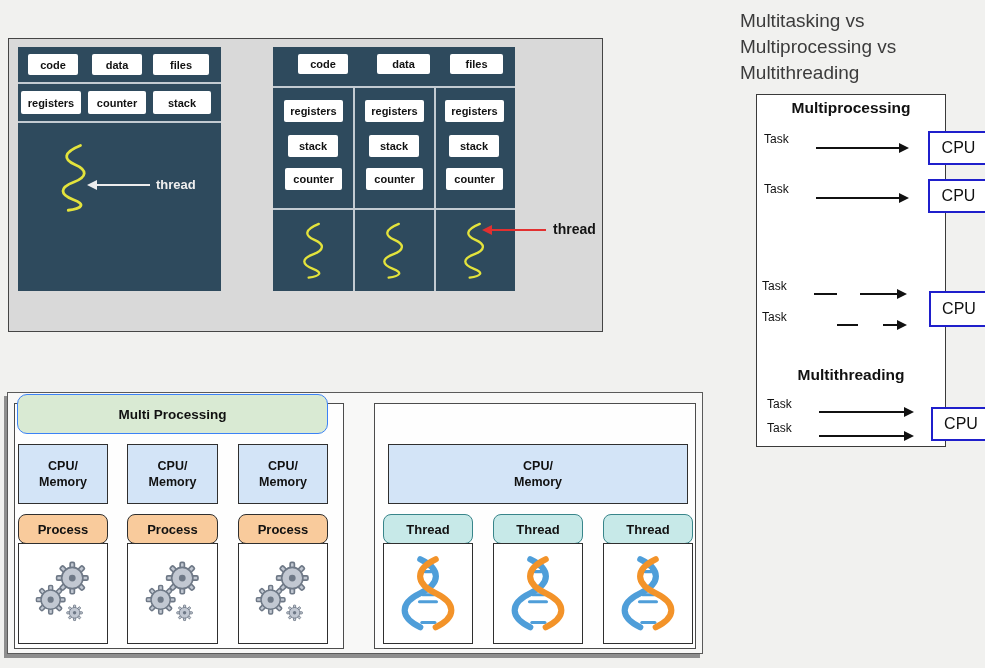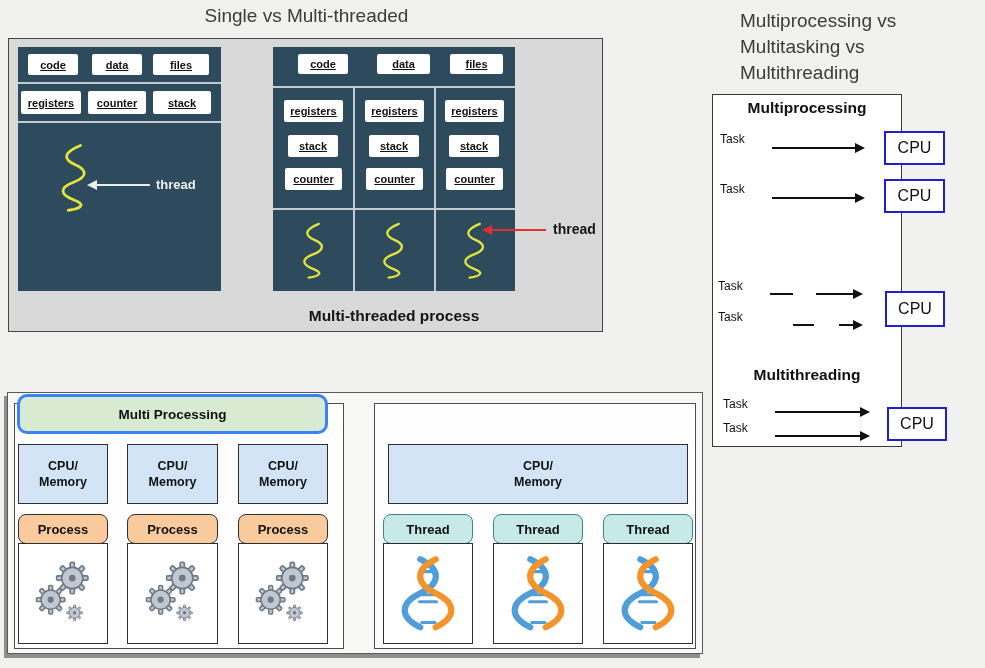--- a/index.html
+++ b/index.html
@@ -7,44 +7,44 @@
   .stage{position:relative;width:985px;height:668px;background:#f1f1ef;overflow:hidden;}
   .abs{position:absolute;}
   .title{position:absolute;font-size:19px;color:#3c3c3c;text-align:center;}
   .title-left{text-align:left;line-height:26px;}
   
   .boxA{position:absolute;left:8px;top:38px;width:595px;height:294px;background:#d9d9d9;border:1.5px solid #454545;}
   .darkpanel{position:absolute;background:#2e4a5d;}
   .panel-single{left:9px;top:8px;width:203px;height:244px;}
   .panel-multi{left:264px;top:8px;width:242px;height:244px;}
   .wbox{position:absolute;background:#ffffff;color:#111;font-weight:700;font-size:11px;
-        display:flex;align-items:center;justify-content:center;border-radius:2px;text-decoration:underline;}
+        display:flex;align-items:center;justify-content:center;border-radius:2px;}
   .sep-h{position:absolute;left:0;right:0;height:2px;background:#c3cbd2;}
   .sep-v{position:absolute;width:2px;background:#c3cbd2;}
   .caption{position:absolute;text-align:center;font-weight:700;font-size:15.5px;color:#141414;}
   .lbl-thread-white{position:absolute;color:#efefef;font-weight:700;font-size:13px;}
   .lbl-thread-black{position:absolute;color:#141414;font-weight:700;font-size:14px;}
   
   .arr{position:absolute;height:2px;background:currentColor;color:#111;}
   .arr-r::after{content:"";position:absolute;right:-9px;top:-4px;width:0;height:0;
     border-left:10px solid currentColor;border-top:5px solid transparent;border-bottom:5px solid transparent;}
   .arr-l::before{content:"";position:absolute;left:-9px;top:-4px;width:0;height:0;
     border-right:10px solid currentColor;border-top:5px solid transparent;border-bottom:5px solid transparent;}
   .dash{position:absolute;height:2px;background:#111;}
   
-  .boxB{position:absolute;left:712px;top:94px;width:190px;height:353px;background:#fff;border:1.5px solid #3a3a3a;}
+  .boxB{position:absolute;left:756px;top:94px;width:190px;height:353px;background:#fff;border:1.5px solid #3a3a3a;}
   .boxB .h{position:absolute;left:0;right:0;text-align:center;font-weight:700;font-size:15.5px;color:#111;}
   .tasklbl{position:absolute;font-size:12px;color:#111;}
   .cpubox{position:absolute;background:#fff;border:2.5px solid #1f1fcb;display:flex;align-items:center;justify-content:center;
           font-size:16px;color:#111;}
   
   .boxC{position:absolute;left:7px;top:392px;width:696px;height:262px;background:#f8f8f7;border:1px solid #5a5a5a;
         box-shadow:-3px 4px 0 0 #8e8e8e;}
   .group{position:absolute;background:#fefefe;border:1px solid #4c4c4c;}
-  .greenhdr{position:absolute;background:#d9ead3;border:3px solid #3b82f6;border-radius:10px;
+  .greenhdr{position:absolute;background:#d9ead3;border:1px solid #3b82f6;border-radius:10px;
             display:flex;align-items:center;justify-content:center;font-weight:700;font-size:13.5px;color:#111;}
   .bluebox{position:absolute;background:#d3e4f7;border:1px solid #2f2f2f;display:flex;flex-direction:column;
            align-items:center;justify-content:center;font-weight:700;font-size:12.5px;color:#111;line-height:16px;}
   .orangehdr{position:absolute;background:#f9cb9c;border:1px solid #2f2f2f;border-radius:8px;
              display:flex;align-items:center;justify-content:center;font-weight:700;font-size:13px;color:#111;}
   .tealhdr{position:absolute;background:#c7e9e8;border:1px solid #38858a;border-radius:8px;
            display:flex;align-items:center;justify-content:center;font-weight:700;font-size:13px;color:#111;}
   .bodybox{position:absolute;background:#fff;border:1px solid #2f2f2f;display:flex;align-items:center;justify-content:center;}
 </style>
 </head>
@@ -83,21 +83,20 @@
           <path d="M28,51 L43,51" stroke="#4f9ed9" stroke-width="4"></path>
           <path d="M24,60 L46,60" stroke="#4f9ed9" stroke-width="4"></path>
           <path d="M27,87 L44,87" stroke="#4f9ed9" stroke-width="4"></path>
           <path d="M25,5 C52,18 52,36 25,49 C-2,62 -2,80 25,93" stroke="#4f9ed9" stroke-width="8"></path>
           <path d="M45,5 C18,18 18,36 45,49 C72,62 72,80 45,93" stroke="#f39329" stroke-width="8"></path>
         </g>
       </symbol>
     </defs>
   </svg>
 
-  <div class="title" style="left:8px;top:5px;width:597px;">Single vs Multi-threaded</div>
 
   <div class="boxA">
 
     <div class="darkpanel panel-single">
       <div class="wbox" style="left:10px;top:7px;width:50px;height:21px;">code</div>
       <div class="wbox" style="left:74px;top:7px;width:50px;height:21px;">data</div>
       <div class="wbox" style="left:135px;top:7px;width:56px;height:21px;">files</div>
       <div class="sep-h" style="top:35px;"></div>
       <div class="wbox" style="left:3px;top:44px;width:60px;height:23px;">registers</div>
       <div class="wbox" style="left:70px;top:44px;width:58px;height:23px;">counter</div>
@@ -136,26 +135,25 @@
         </svg>
       <svg class="abs" style="left:106px;top:174px;" width="28" height="58" viewBox="0 0 36 80">
           <use href="#sym-squiggle"></use>
         </svg>
       <svg class="abs" style="left:187px;top:174px;" width="28" height="58" viewBox="0 0 36 80">
           <use href="#sym-squiggle"></use>
         </svg>
     </div>
     <div class="arr arr-l" style="left:482px;top:190px;width:55px;color:#e23030;"></div>
     <div class="lbl-thread-black" style="left:544px;top:182px;">thread</div>
-    <div class="caption" style="left:264px;top:268px;width:242px;">Multi-threaded process</div>
   </div>
 
   <div class="title title-left" style="left:740px;top:8px;width:240px;">
+    <div>Multitasking vs</div>
     <div>Multiprocessing vs</div>
-    <div>Multitasking vs</div>
     <div>Multithreading</div>
   </div>
 
   <div class="boxB">
 
     <div class="h" style="top:4px;">Multiprocessing</div>
     <div class="tasklbl" style="left:7px;top:37px;">Task</div>
     <div class="arr arr-r" style="left:59px;top:52px;width:84px;"></div>
     <div class="cpubox" style="left:171px;top:36px;width:61px;height:34px;">CPU</div>
     <div class="tasklbl" style="left:7px;top:87px;">Task</div>

